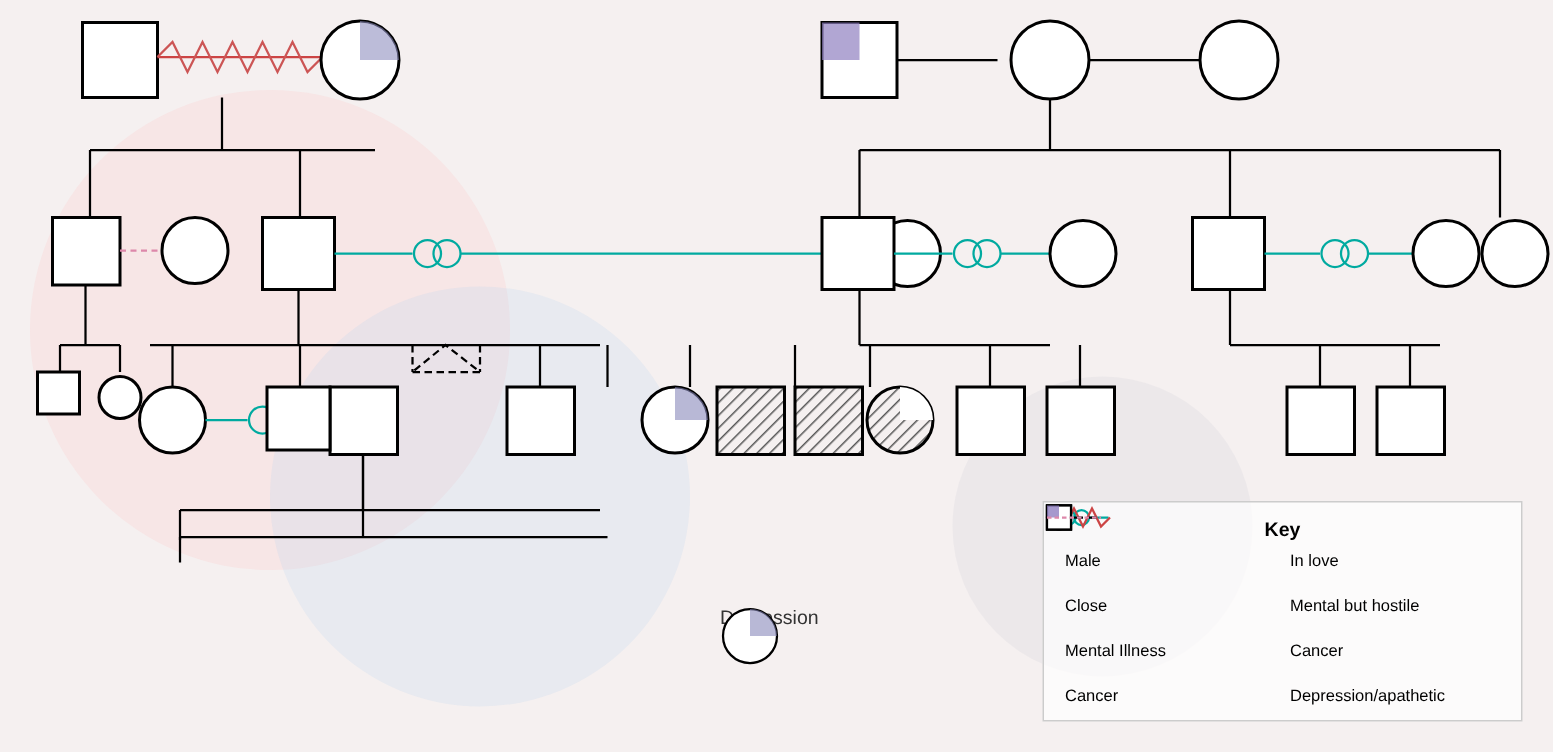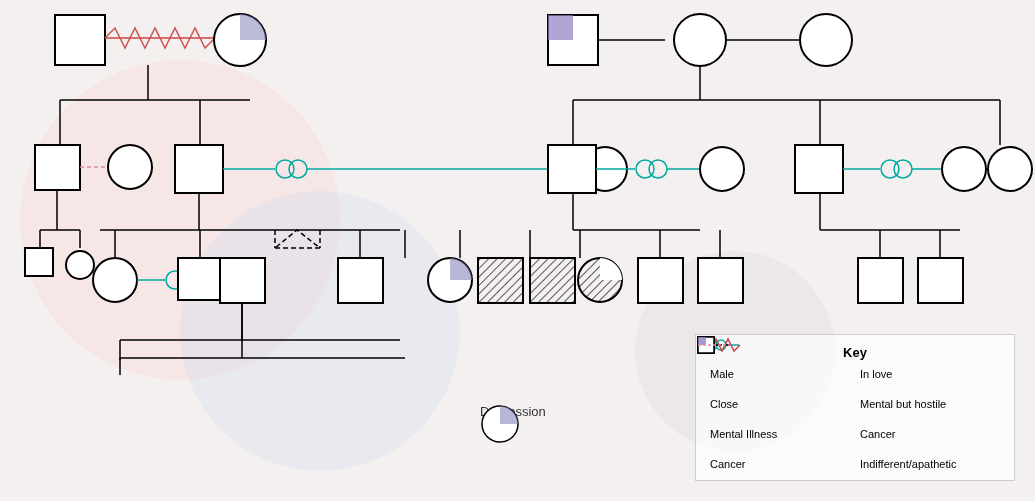--- a/index.html
+++ b/index.html
@@ -304,16 +304,16 @@
       <svg width="20" height="20">
         <rect x="2" y="2" width="16" height="16" fill="white" stroke="black" stroke-width="1.5"></rect>
         <rect x="2" y="2" width="8" height="8" fill="#9080c0" opacity="0.8"></rect>
       </svg>
       <span>Cancer</span>
     </div>
     <div class="legend-item">
       <svg width="40" height="20">
         <line x1="2" y1="10" x2="38" y2="10" stroke="#dd88aa" stroke-width="1.5" stroke-dasharray="3,2"></line>
       </svg>
-      <span>Indifferent/apathetic</span>
+      <span>Depression/apathetic</span>
     </div>
   </div>
 </div>
 
 </body></html>

